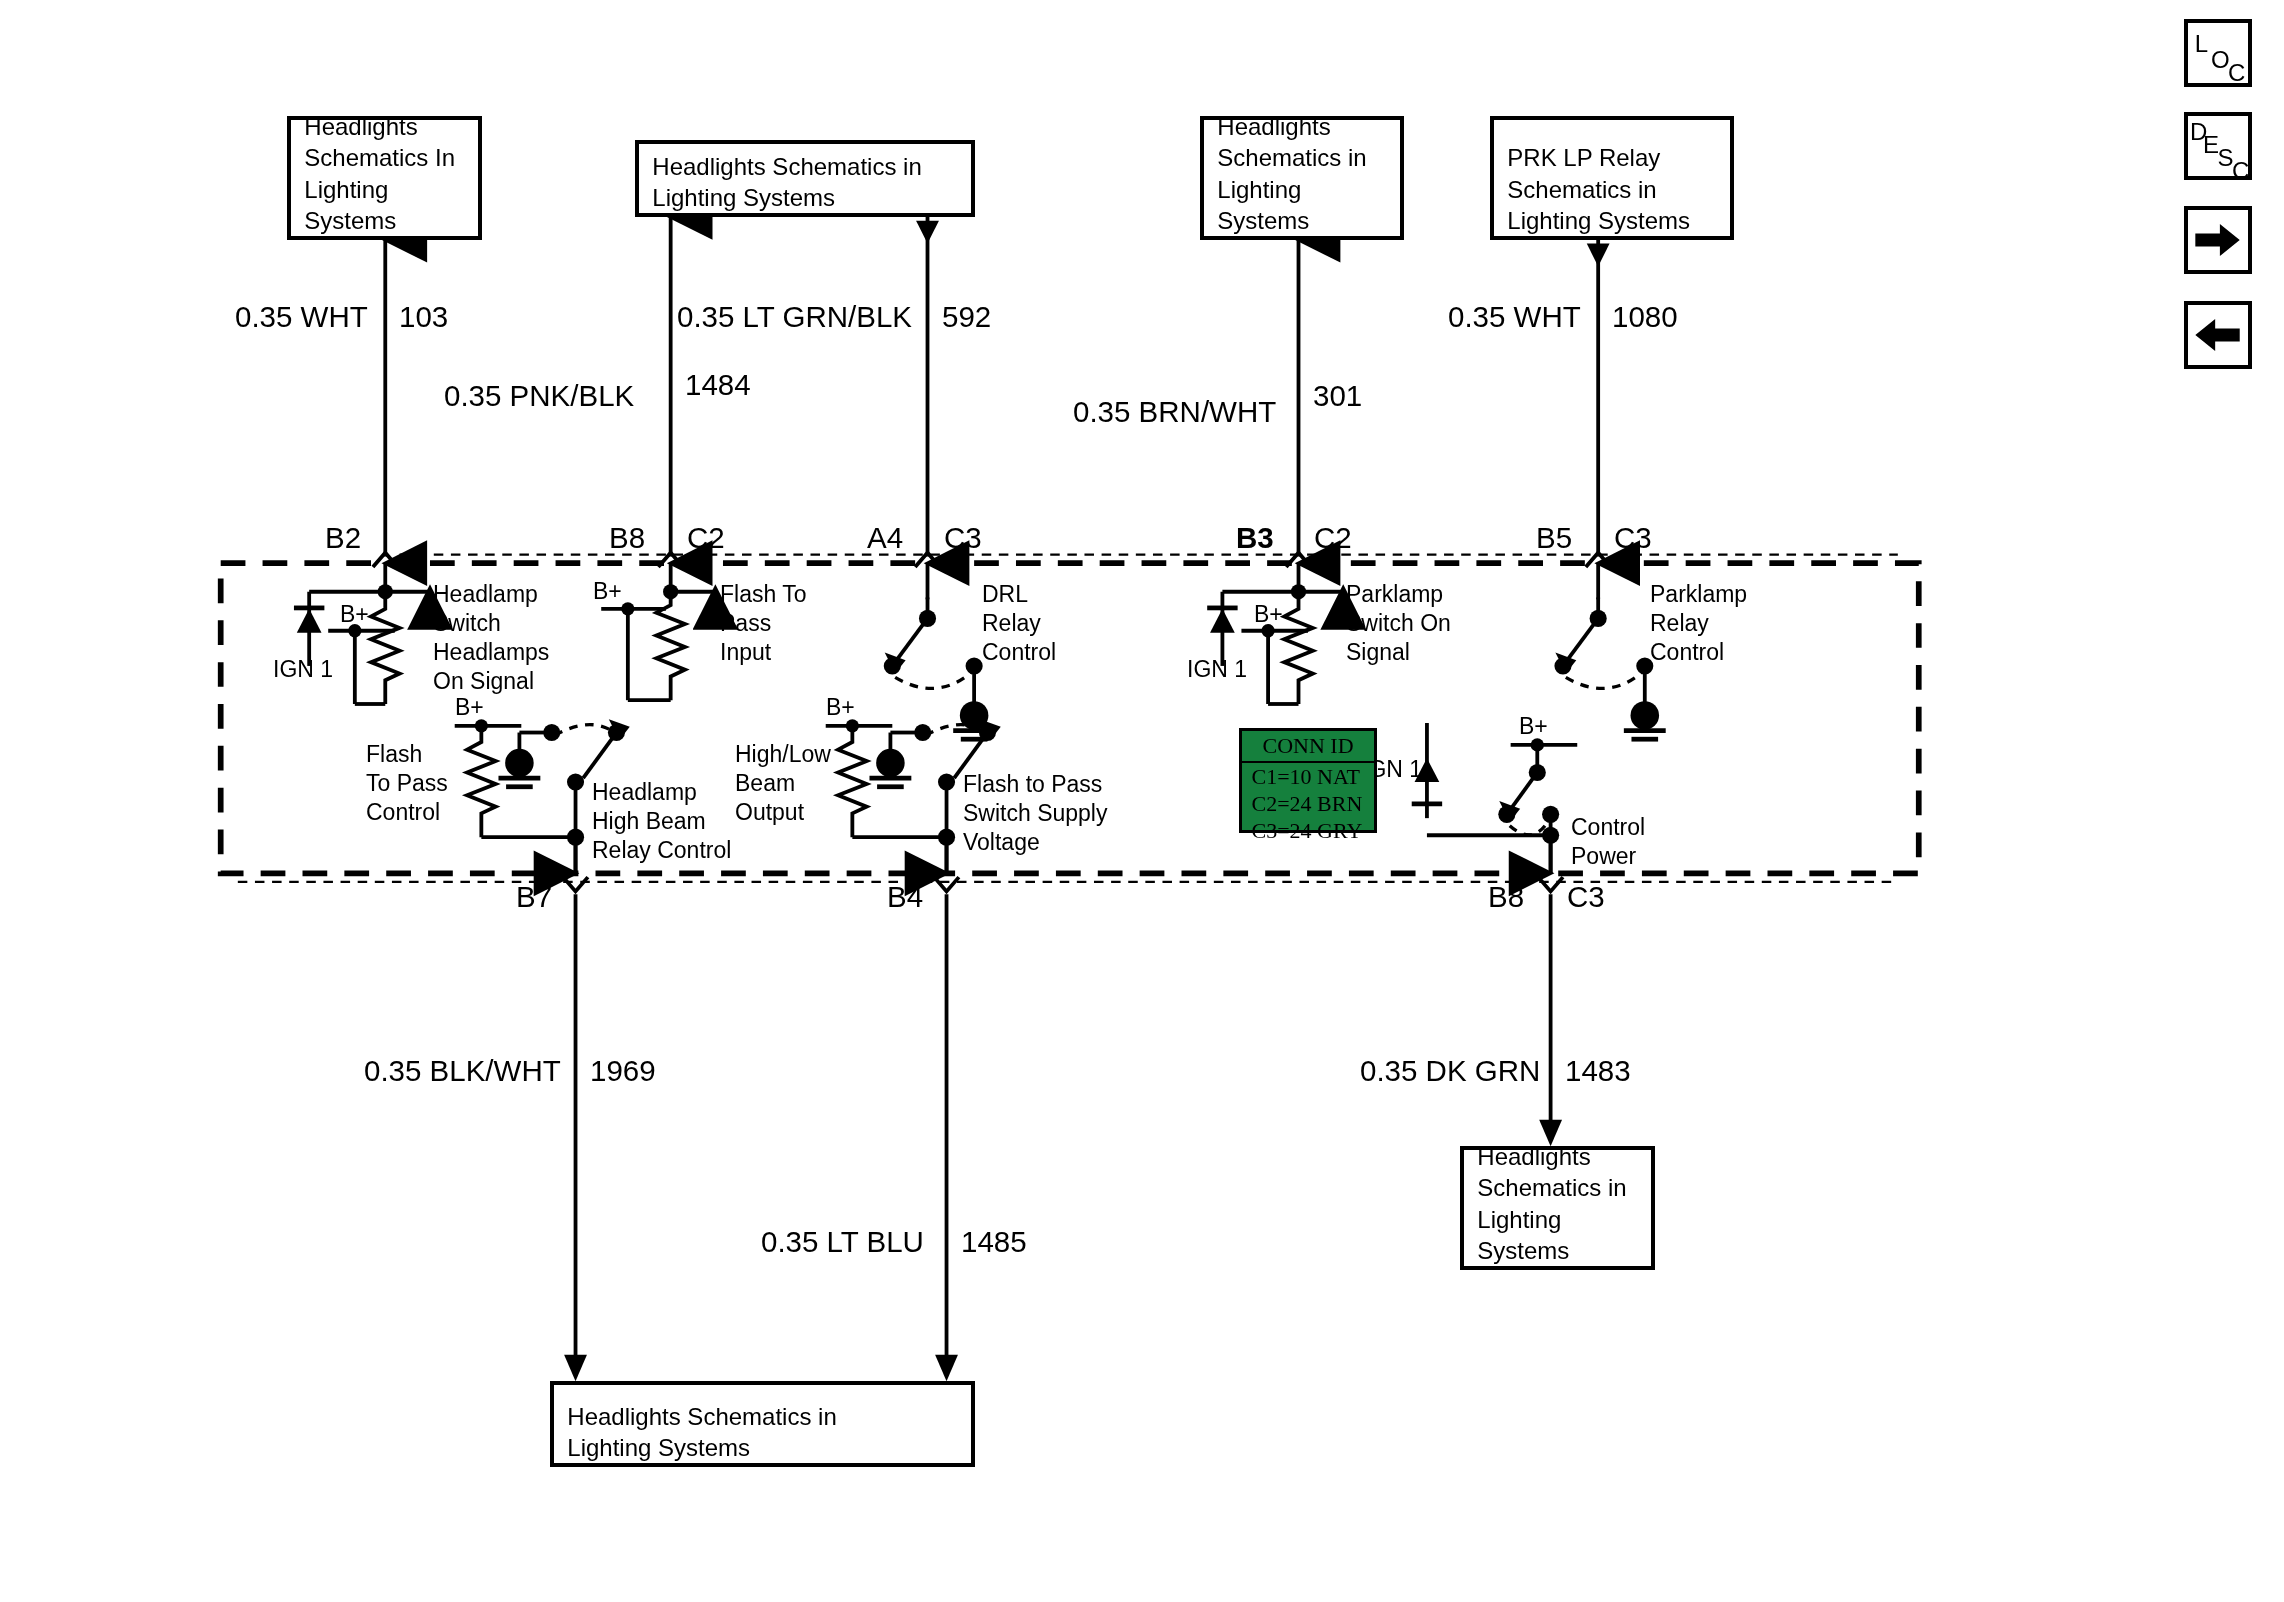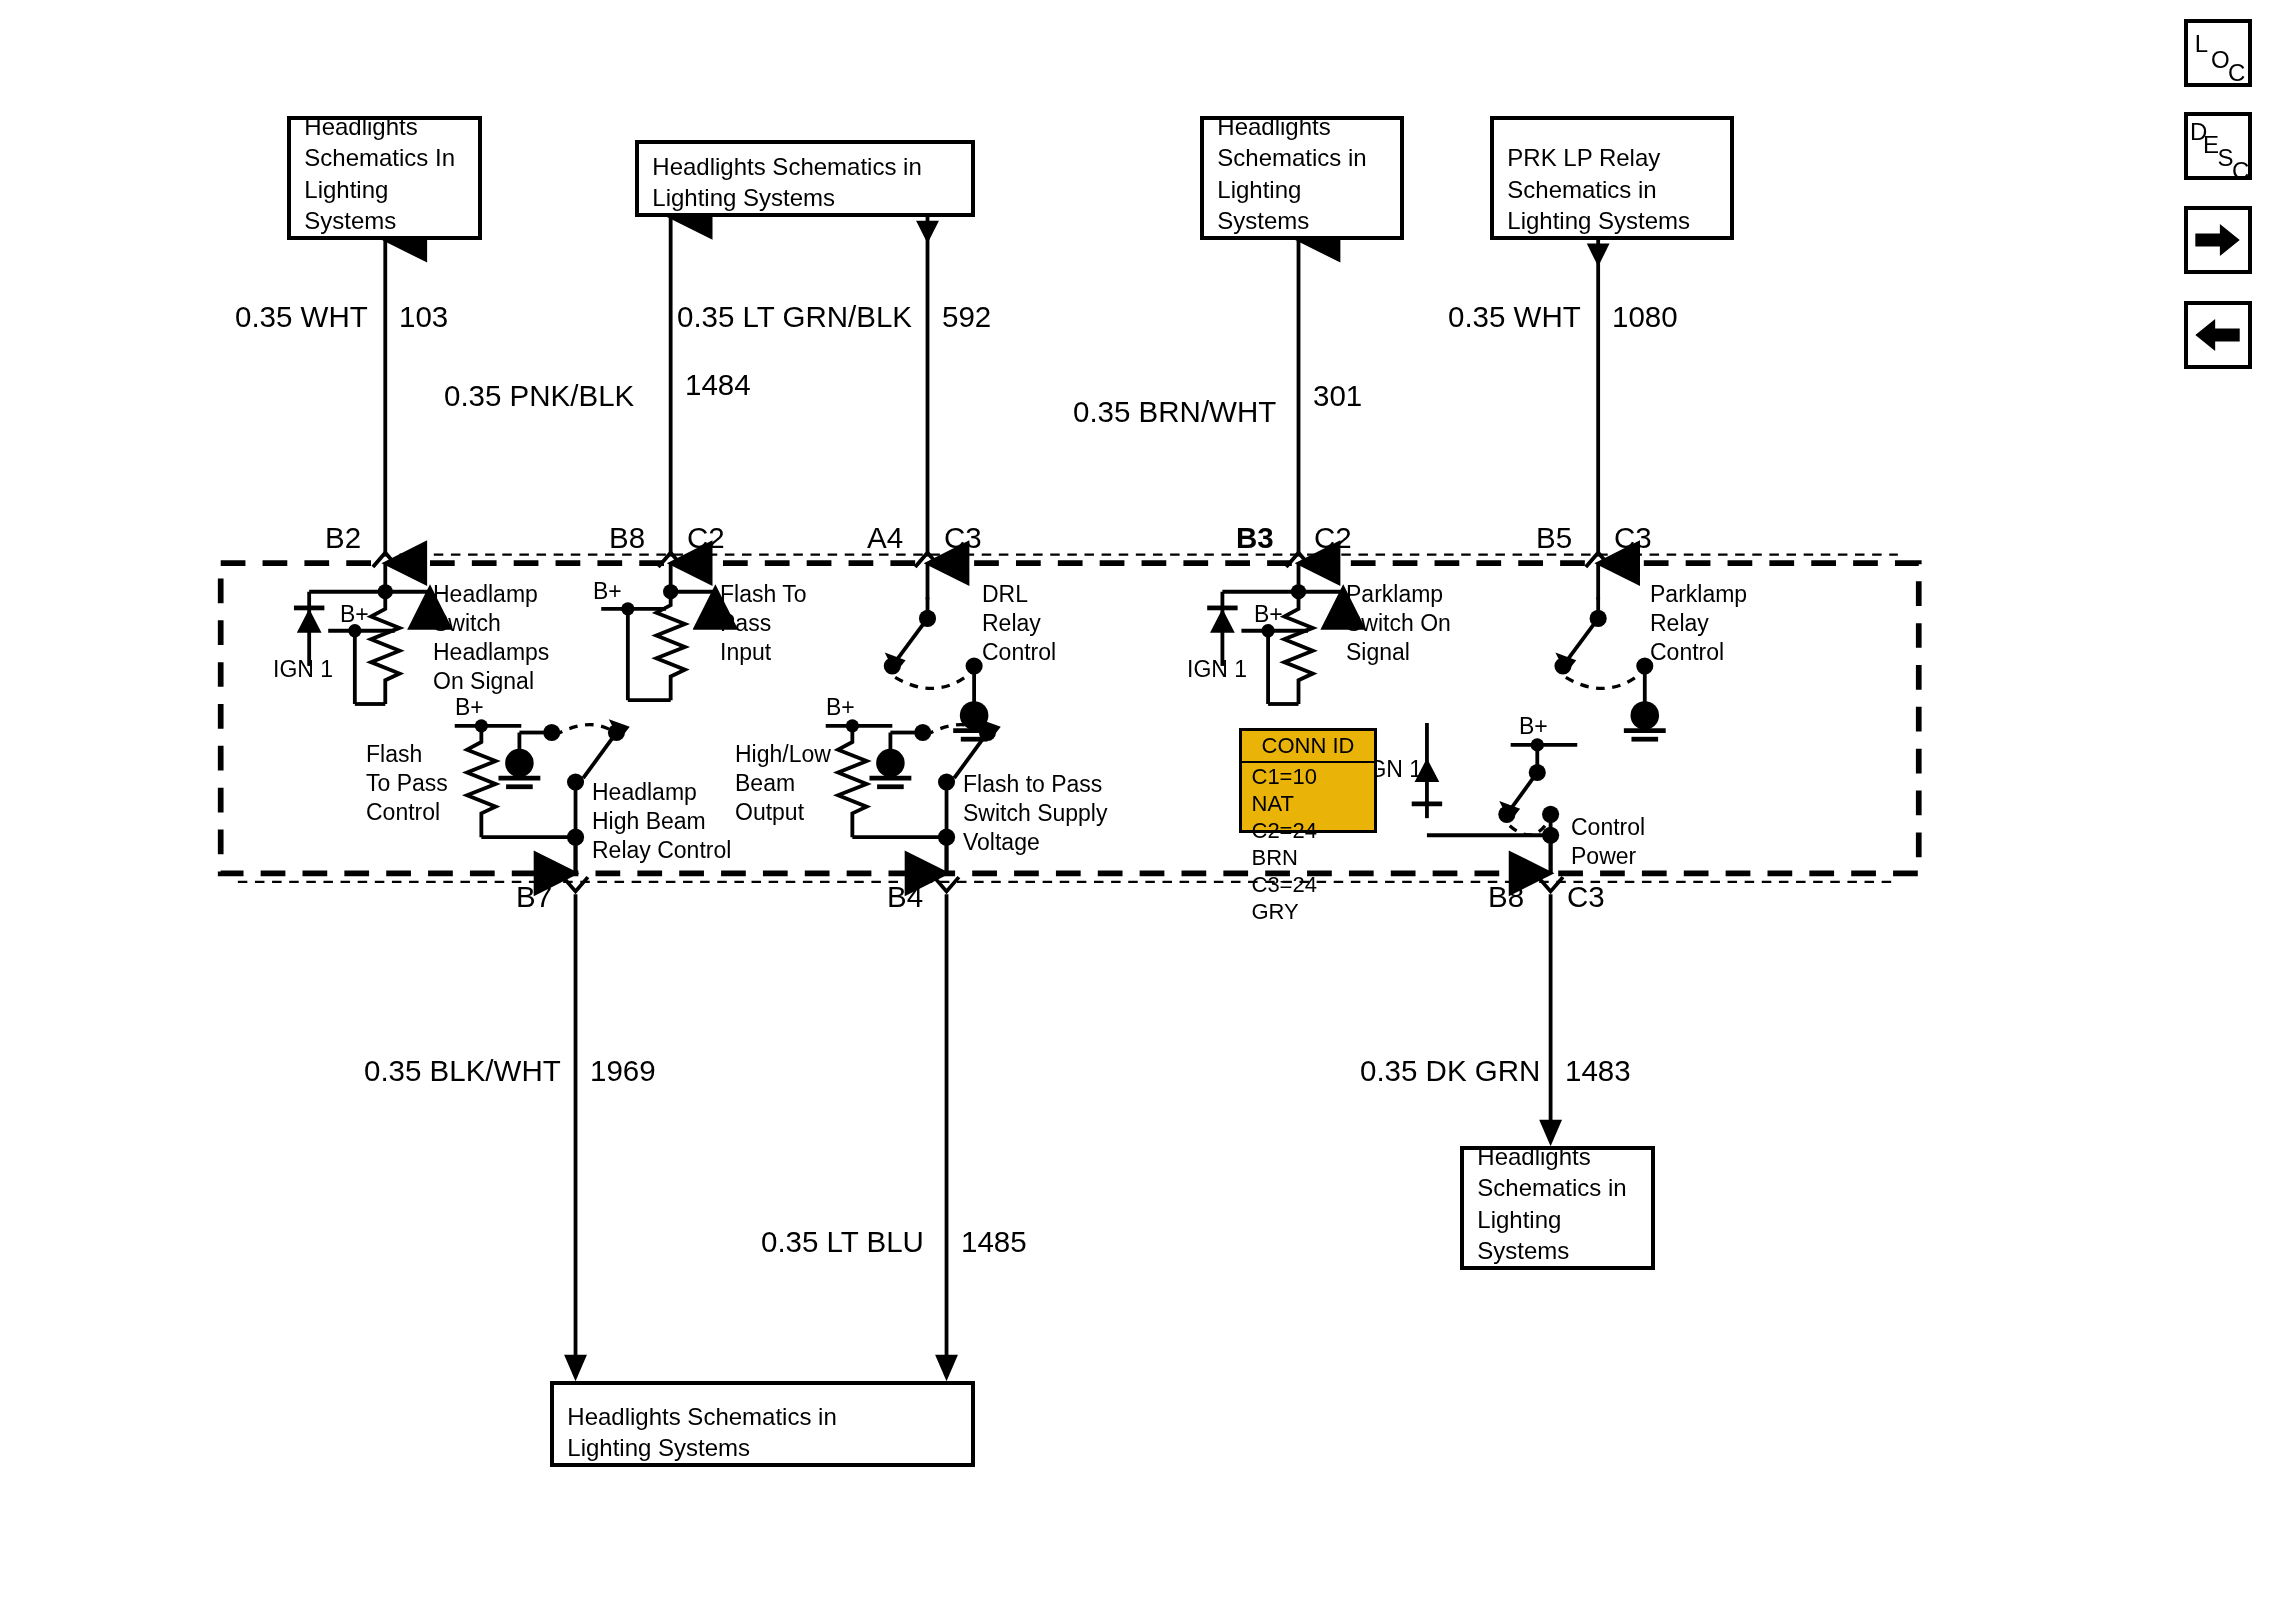--- a/index.html
+++ b/index.html
@@ -10,21 +10,21 @@
   .ref-box{position:absolute;border:4.8px solid #000;background:#fff;box-sizing:border-box;
            display:flex;align-items:flex-end;}
   .ref-box .txt{font-size:24px;line-height:1.30;padding:0 13.3px;white-space:pre-line;}
   .ref-box.center .txt{width:100%;}
   .lbl{position:absolute;white-space:pre-line;}
   .wire-lbl{font-size:29.5px;letter-spacing:0px;}
   .pin-lbl{font-size:29.5px;}
   .int-lbl{font-size:23px;line-height:1.26;}
   .bplus{font-size:23px;}
   .mod-lbl{font-size:28.5px;line-height:1.30;}
-  .conn-box{position:absolute;border:3.8px solid #000;background:#eab308;box-sizing:border-box;}
+  .conn-box{position:absolute;border:3.8px solid #000;background:#15803d;box-sizing:border-box;font-family:Liberation Serif, serif;}
   .conn-box .hdr{font-size:22px;text-align:center;border-bottom:2.9px solid #000;padding:1.9px 9.5px;}
   .conn-box .row{font-size:22px;padding:0px 9.5px;line-height:1.23;}
   .nav-btn{position:absolute;border:4.8px solid #000;background:#fff;box-sizing:border-box;}
   .nav-btn .stack{position:relative;width:100%;height:100%;}
   .nav-btn .stack span{position:absolute;font-size:24px;line-height:1;}
   .nav-arrow{position:absolute;left:50%;top:50%;transform:translate(-50%,-50%);}
 </style>
 </head>
 <body>
 

